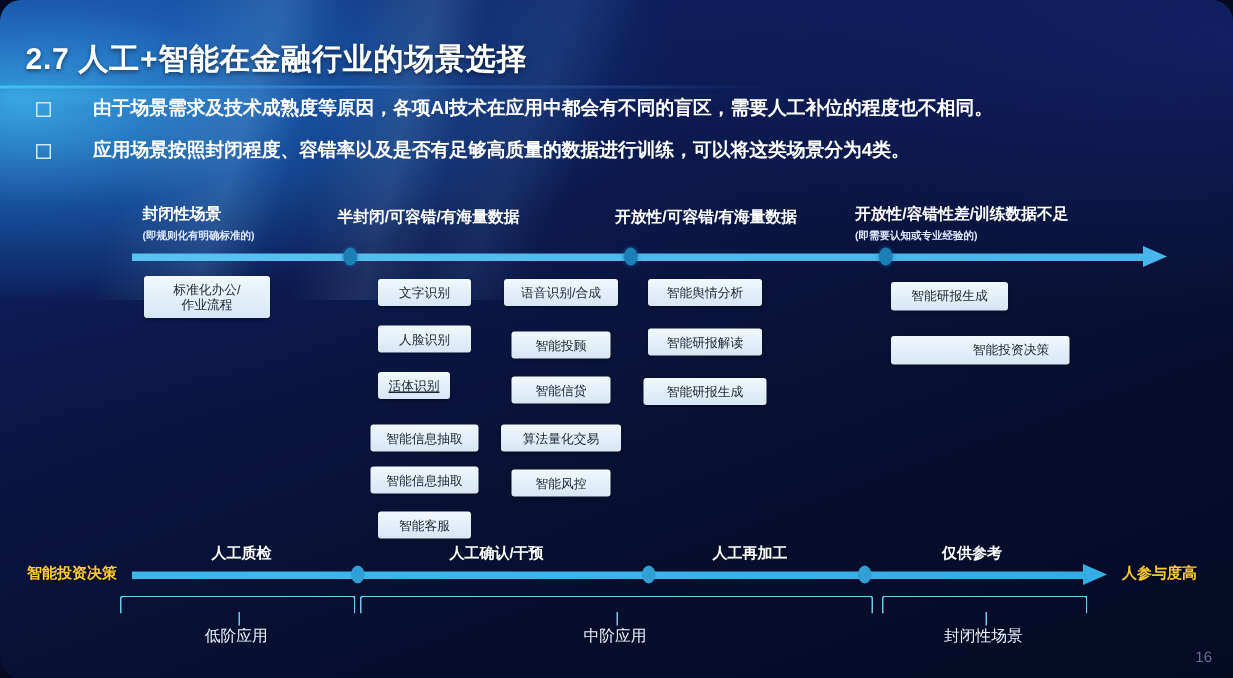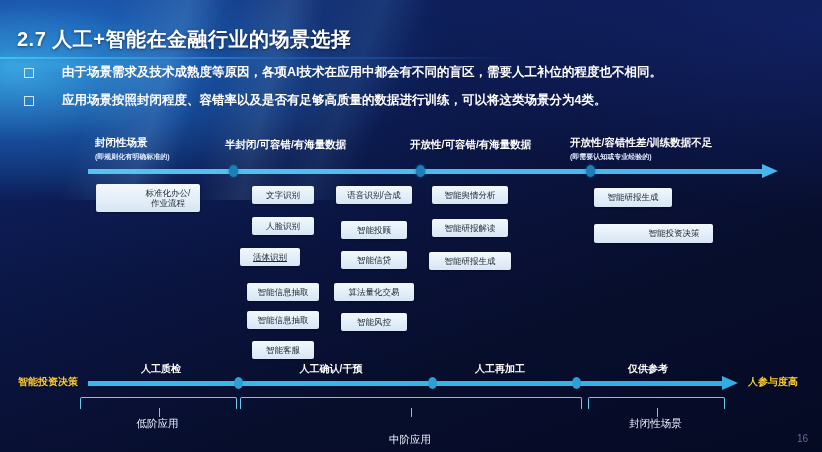--- a/index.html
+++ b/index.html
@@ -10,20 +10,21 @@
     color:#ffffff;
     position:relative;
   }
   .slide{
     position:absolute;inset:0;width:822px;height:452px;overflow:hidden;
     background:
       radial-gradient(ellipse 460px 180px at 2% 16%, rgba(60,175,235,0.85) 0%, rgba(28,110,200,0.42) 38%, rgba(10,30,90,0.0) 72%),
       radial-gradient(ellipse 700px 300px at 8% 8%, rgba(35,120,215,0.55) 0%, rgba(12,35,100,0.15) 55%, rgba(5,10,34,0) 80%),
       radial-gradient(ellipse 560px 260px at 100% 6%, rgba(22,40,120,0.55) 0%, rgba(8,14,50,0.1) 70%),
       linear-gradient(160deg,#16307e 0%,#0e1f5c 22%,#0a143f 48%,#070e2c 70%,#050a22 100%);
+    border-radius: 14px;
   }
   
   .streaks{position:absolute;left:-60px;top:-30px;width:560px;height:230px;
     background:
       linear-gradient(107deg, rgba(255,255,255,0.00) 30%, rgba(150,215,255,0.16) 41%, rgba(255,255,255,0.00) 47%),
       linear-gradient(104deg, rgba(255,255,255,0.00) 50%, rgba(170,225,255,0.12) 58%, rgba(255,255,255,0.00) 64%),
       linear-gradient(112deg, rgba(255,255,255,0.00) 60%, rgba(120,200,255,0.10) 70%, rgba(255,255,255,0.00) 77%);
     pointer-events:none;}
   .glow-line{
     position:absolute;left:0;top:57px;width:822px;height:2px;
@@ -145,31 +146,31 @@
   </div>
 
   <div class="toparrow">
     <div class="bar"></div>
     <div class="dot" style="left:141px;"></div>
     <div class="dot" style="left:328px;"></div>
     <div class="dot" style="left:498px;"></div>
     <div class="tip"></div>
   </div>
 
-  <div class="chip two" style="left:96px;top:184px;width:64px;height:28px;padding-left:40px;">
+  <div class="chip two" style="left:96px;top:184px;width:84px;height:28px;">
     <span>标准化办公/<br>作业流程</span>
   </div>
 
   <div class="chip" style="left:252px;top:186px;width:62px;height:18px;">
     <span>文字识别</span>
     </div>
   <div class="chip" style="left:252px;top:217px;width:62px;height:18px;">
     <span>人脸识别</span>
     </div>
-  <div class="chip" style="left:240px;top:248px;width:60px;height:18px;text-decoration:underline;">
+  <div class="chip" style="left:252px;top:248px;width:48px;height:18px;text-decoration:underline;">
     <span>活体识别</span>
     </div>
   <div class="chip" style="left:247px;top:283px;width:72px;height:18px;">
     <span>智能信息抽取</span>
     </div>
   <div class="chip" style="left:247px;top:311px;width:72px;height:18px;">
     <span>智能信息抽取</span>
     </div>
   <div class="chip" style="left:252px;top:341px;width:62px;height:18px;">
     <span>智能客服</span>
@@ -225,21 +226,21 @@
   <div class="stage-lbl" style="left:572px;top:362px;width:152px;">仅供参考</div>
 
   <div class="brace" style="left:80px;top:397px;width:155px;">
     <div class="stem"></div>
   </div>
   <div class="tier-lbl" style="left:80px;top:417px;width:155px;">低阶应用</div>
 
   <div class="brace" style="left:240px;top:397px;width:340px;">
     <div class="stem"></div>
   </div>
-  <div class="tier-lbl" style="left:240px;top:417px;width:340px;margin-top:16px;">中阶应用</div>
+  <div class="tier-lbl" style="left:240px;top:417px;width:340px;">中阶应用</div>
 
   <div class="brace" style="left:588px;top:397px;width:135px;">
     <div class="stem"></div>
   </div>
   <div class="tier-lbl" style="left:588px;top:417px;width:135px;">封闭性场景</div>
 
   <div class="pagenum">16</div>
 </div>
 
 </body></html>

